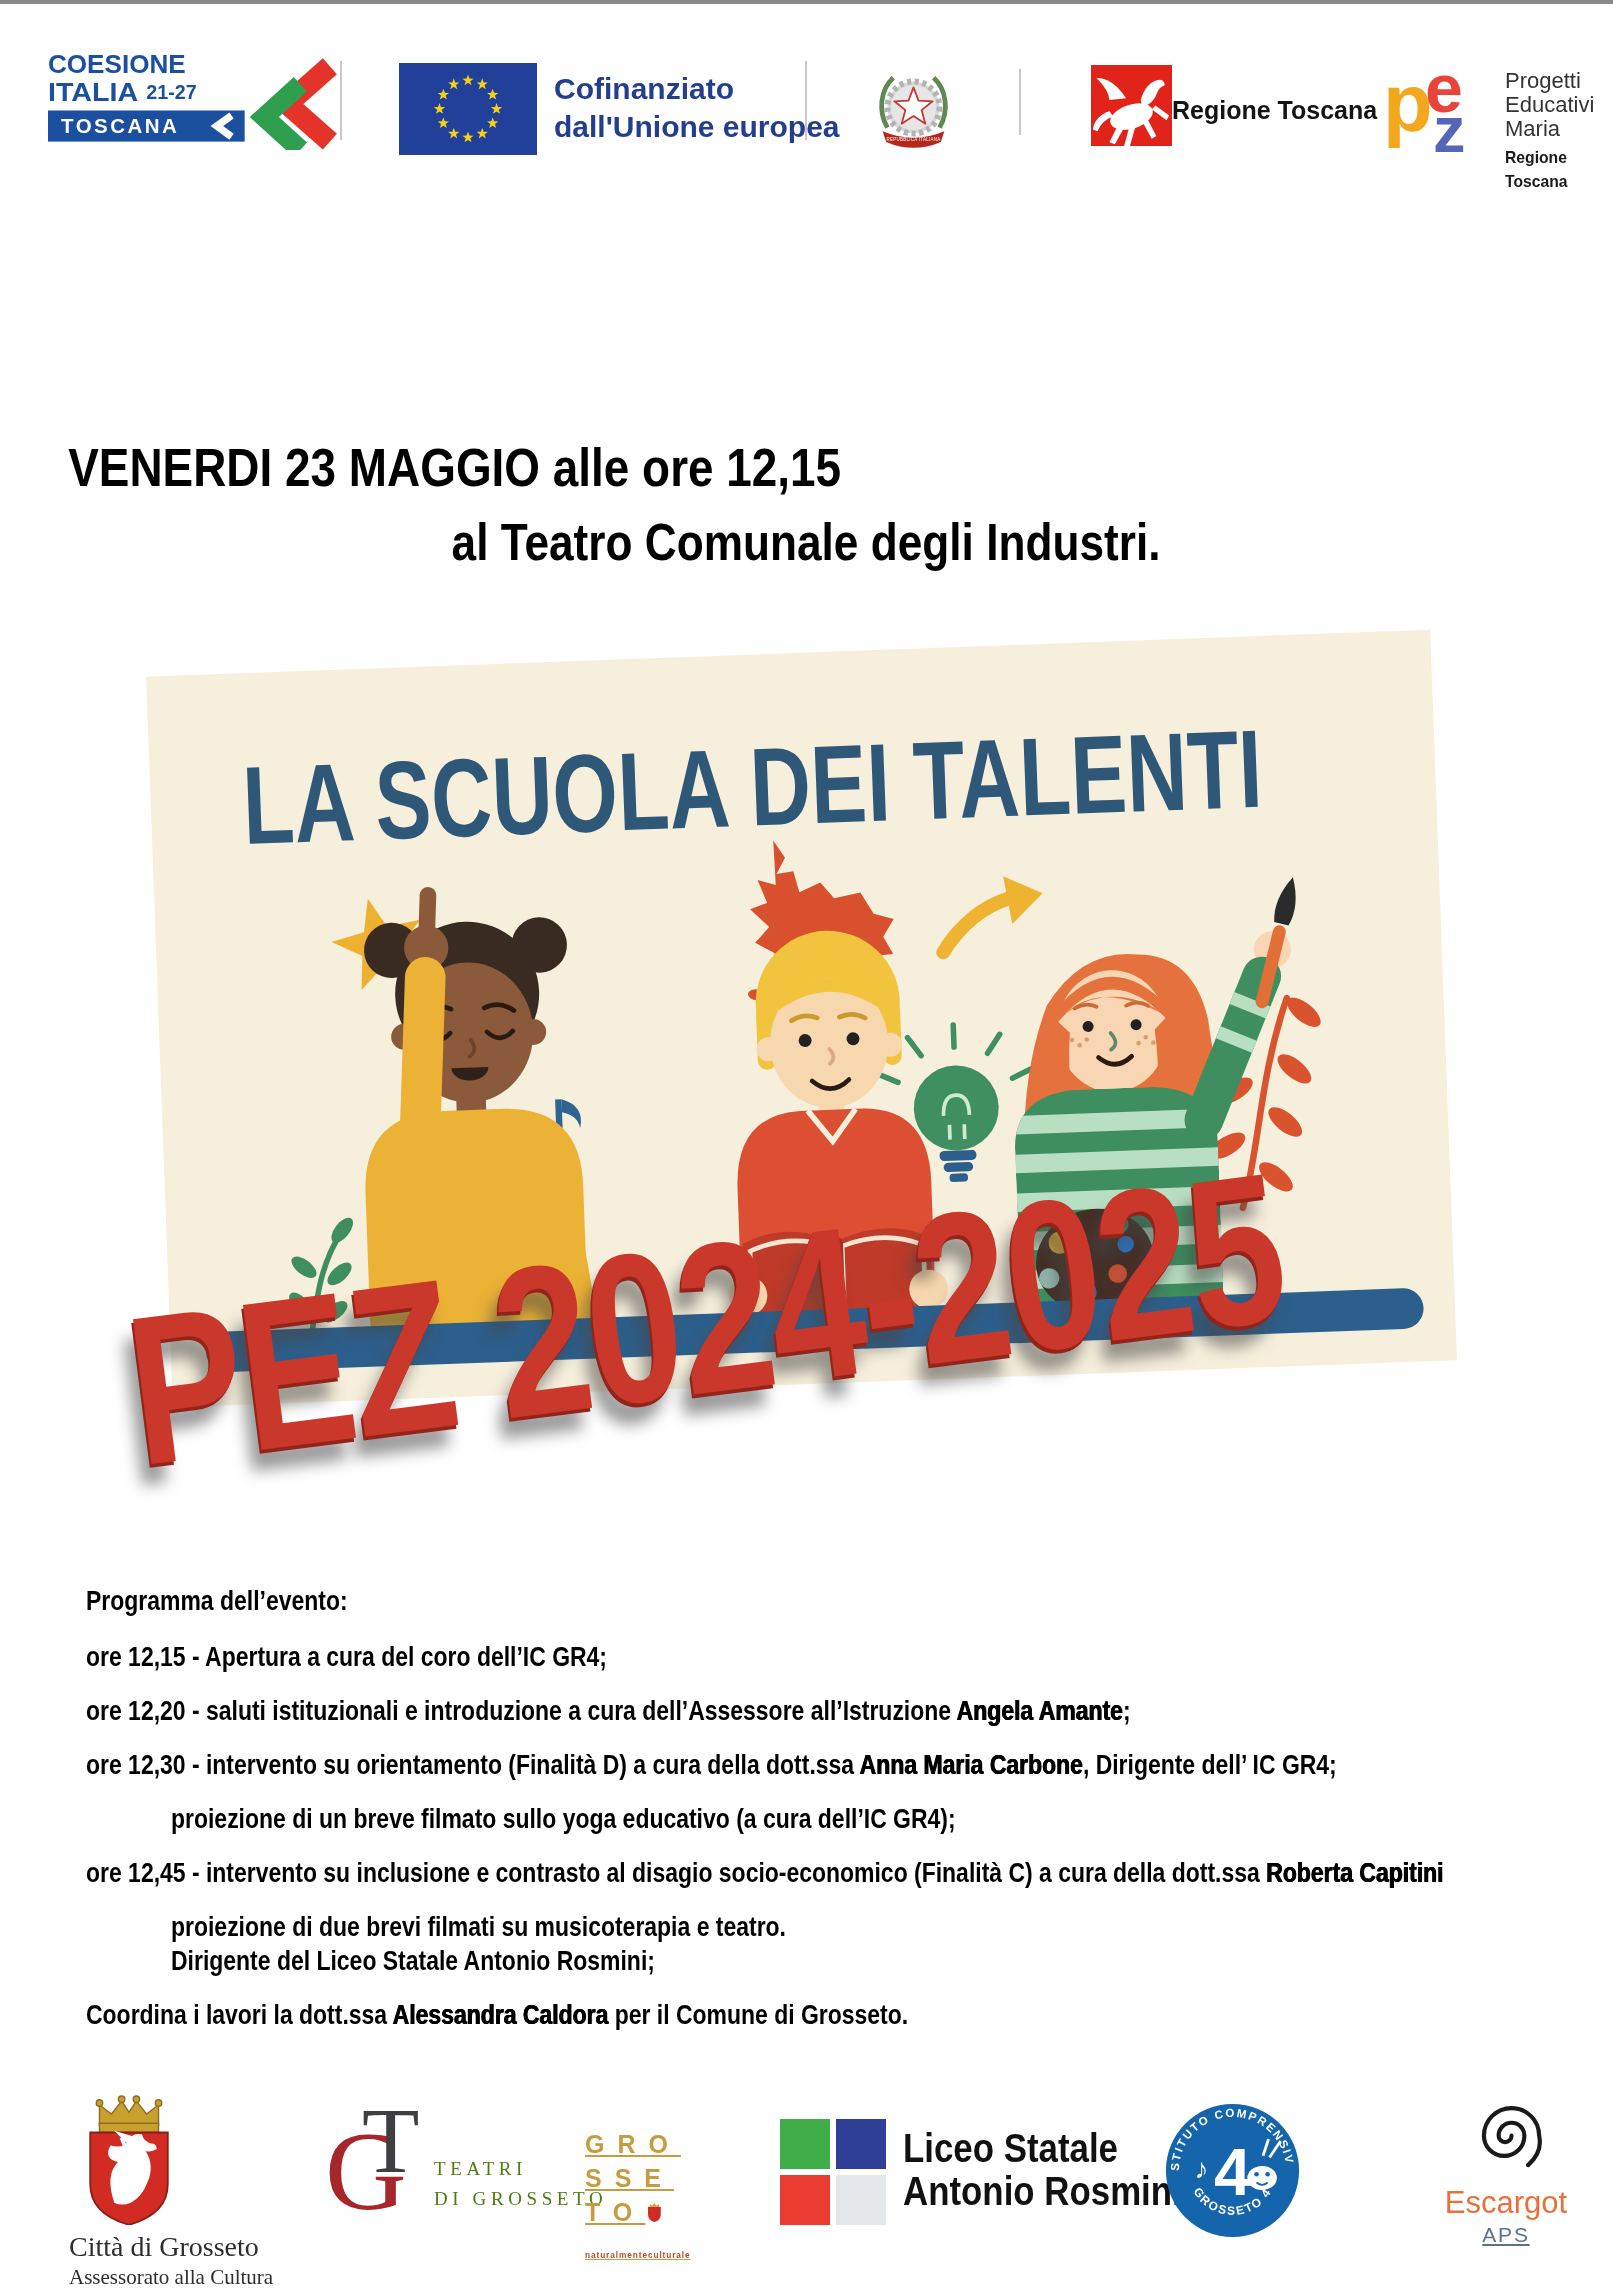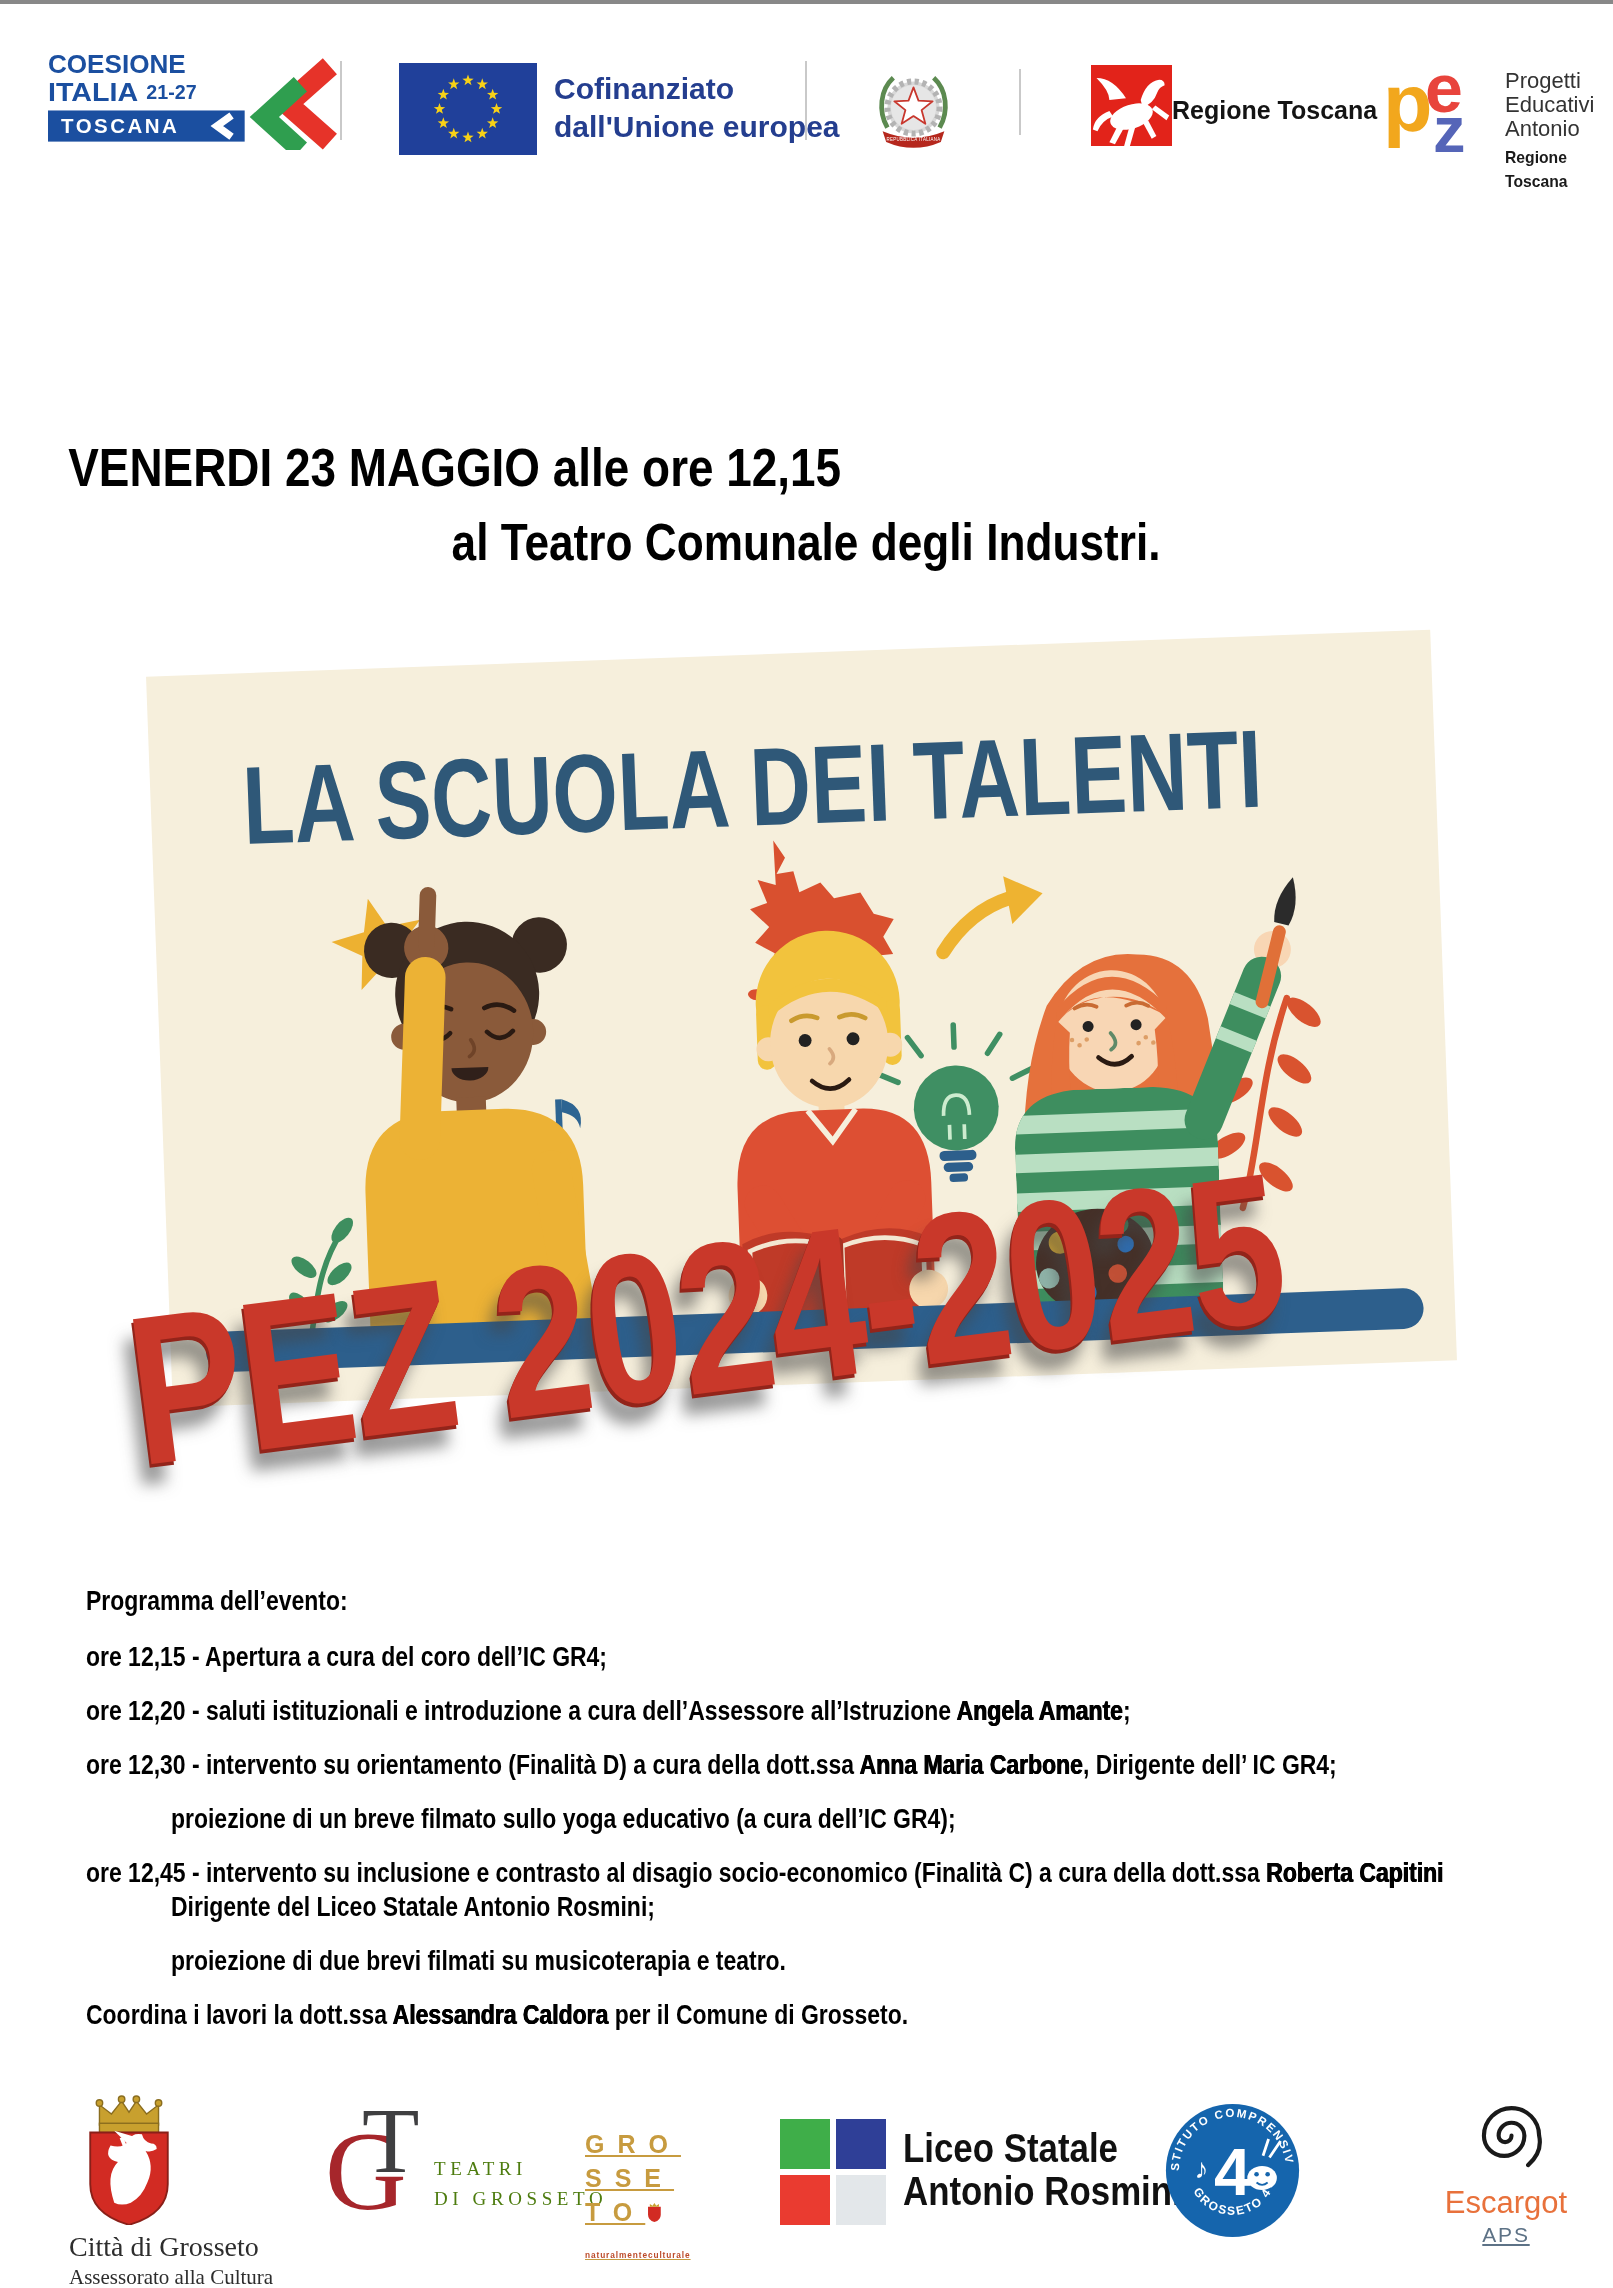--- a/index.html
+++ b/index.html
@@ -137,21 +137,21 @@
   </svg>
   <div class="abs regionetxt">Regione Toscana</div>
 
   <div class="abs pezlogo">
     <span class="pez-p">p</span>
     <span class="pez-e">e</span>
     <span class="pez-z">z</span>
     <div class="peztext">
       <div>Progetti</div>
       <div>Educativi</div>
-      <div>Antonio</div>
+      <div>Maria</div>
       <div class="pezsub">Regione Toscana</div>
     </div>
   </div>
 
   <div class="abs dateline"><span class="ccen">VENERDI 23 MAGGIO alle ore 12,15</span></div>
   <div class="abs venueline"><span class="ccen">al Teatro Comunale degli Industri.</span></div>
 
   <div class="abs poster">
     <svg width="1285" height="731" viewBox="0 0 1392 792">
       <text x="652" y="185" text-anchor="middle" font-size="120" font-weight="bold" fill="#2f5878" textLength="1105" lengthAdjust="spacingAndGlyphs">LA SCUOLA DEI TALENTI</text>
@@ -353,25 +353,25 @@
         </div>
         <div class="prow">
           <span class="crow"><span>ore 12,30 - intervento su orientamento (Finalità D) a cura della dott.ssa </span><span class="xb">Anna Maria Carbone</span><span>, Dirigente dell’ IC GR4;</span></span>
         </div>
         <div class="prow indent">
           <span class="crow"><span>proiezione di un breve filmato sullo yoga educativo (a cura dell’IC GR4);</span></span>
         </div>
         <div class="prow">
           <span class="crow"><span>ore 12,45 - intervento su inclusione e contrasto al disagio socio-economico (Finalità C) a cura della dott.ssa </span><span class="xb">Roberta Capitini</span></span>
         </div>
+        <div class="prow indent">
+          <span class="crow"><span>proiezione di due brevi filmati su musicoterapia e teatro.</span></span>
+        </div>
         <div class="prow indent tight">
           <span class="crow"><span>Dirigente del Liceo Statale Antonio Rosmini;</span></span>
-        </div>
-        <div class="prow indent">
-          <span class="crow"><span>proiezione di due brevi filmati su musicoterapia e teatro.</span></span>
         </div>
         <div class="prow">
           <span class="crow"><span>Coordina i lavori la dott.ssa </span><span class="xb">Alessandra Caldora</span><span> per il Comune di Grosseto.</span></span>
         </div>
       </div>
   </div>
 
   <div class="abs citylogo serif">
     <svg width="120" height="137" viewBox="-65 -74 130 148">
       <g fill="#c8a02e" stroke="#8a6d1f" stroke-width="1.5" transform="translate(0,-48)">

